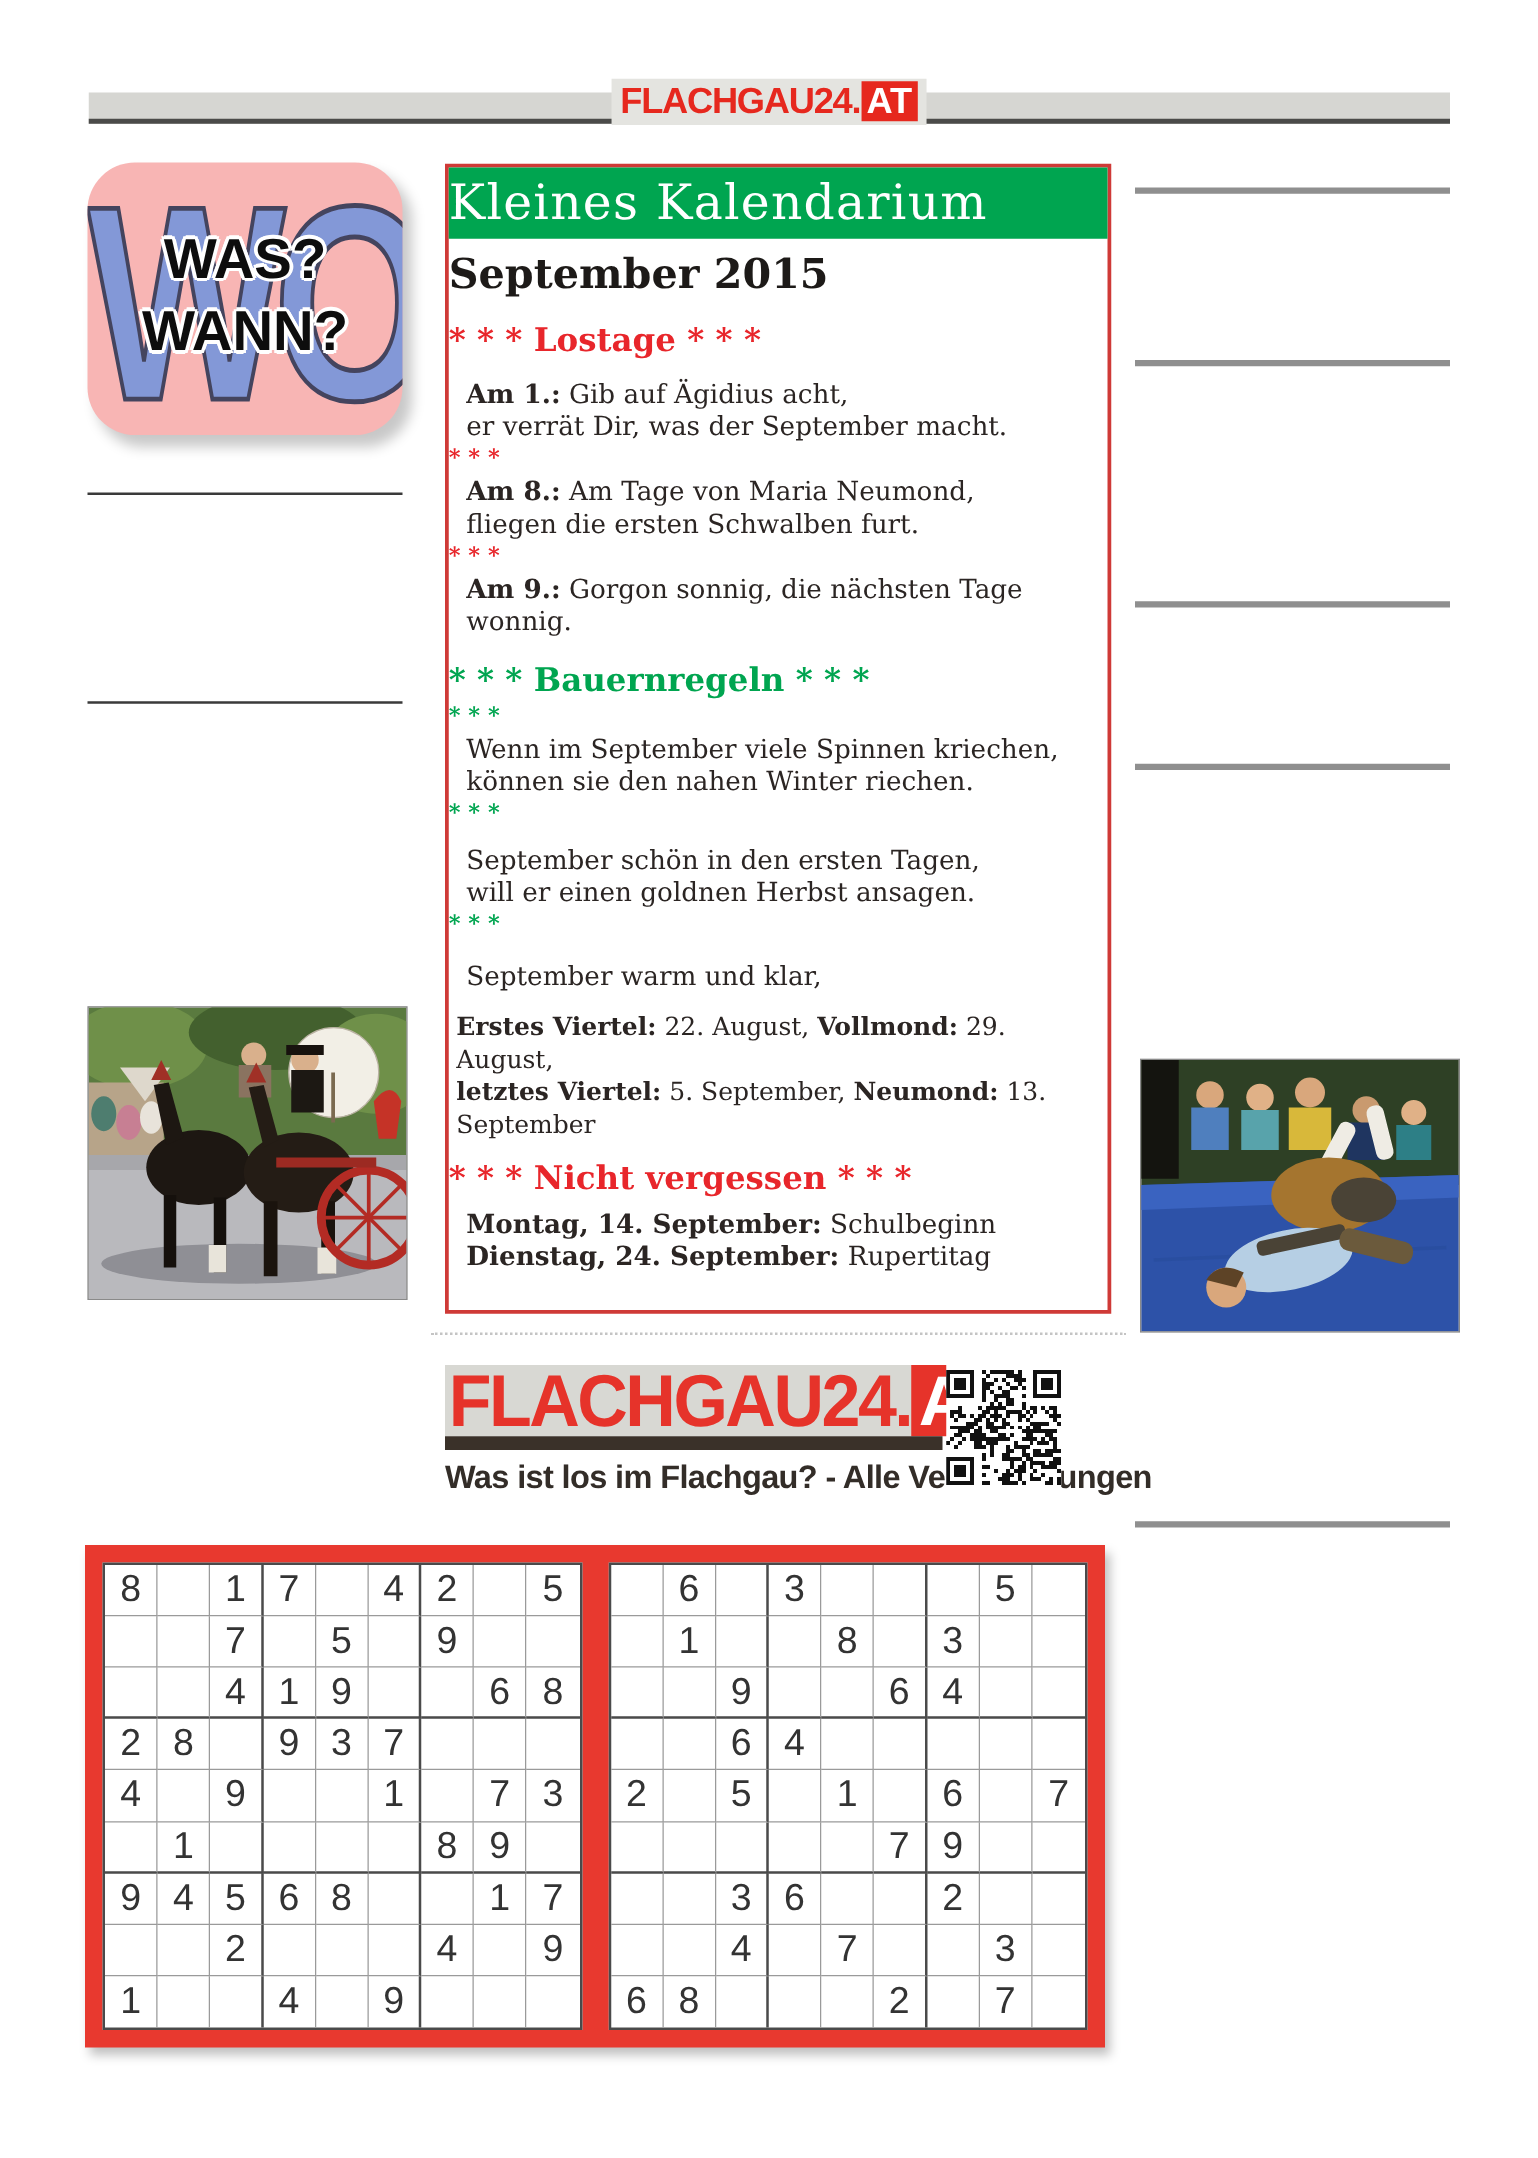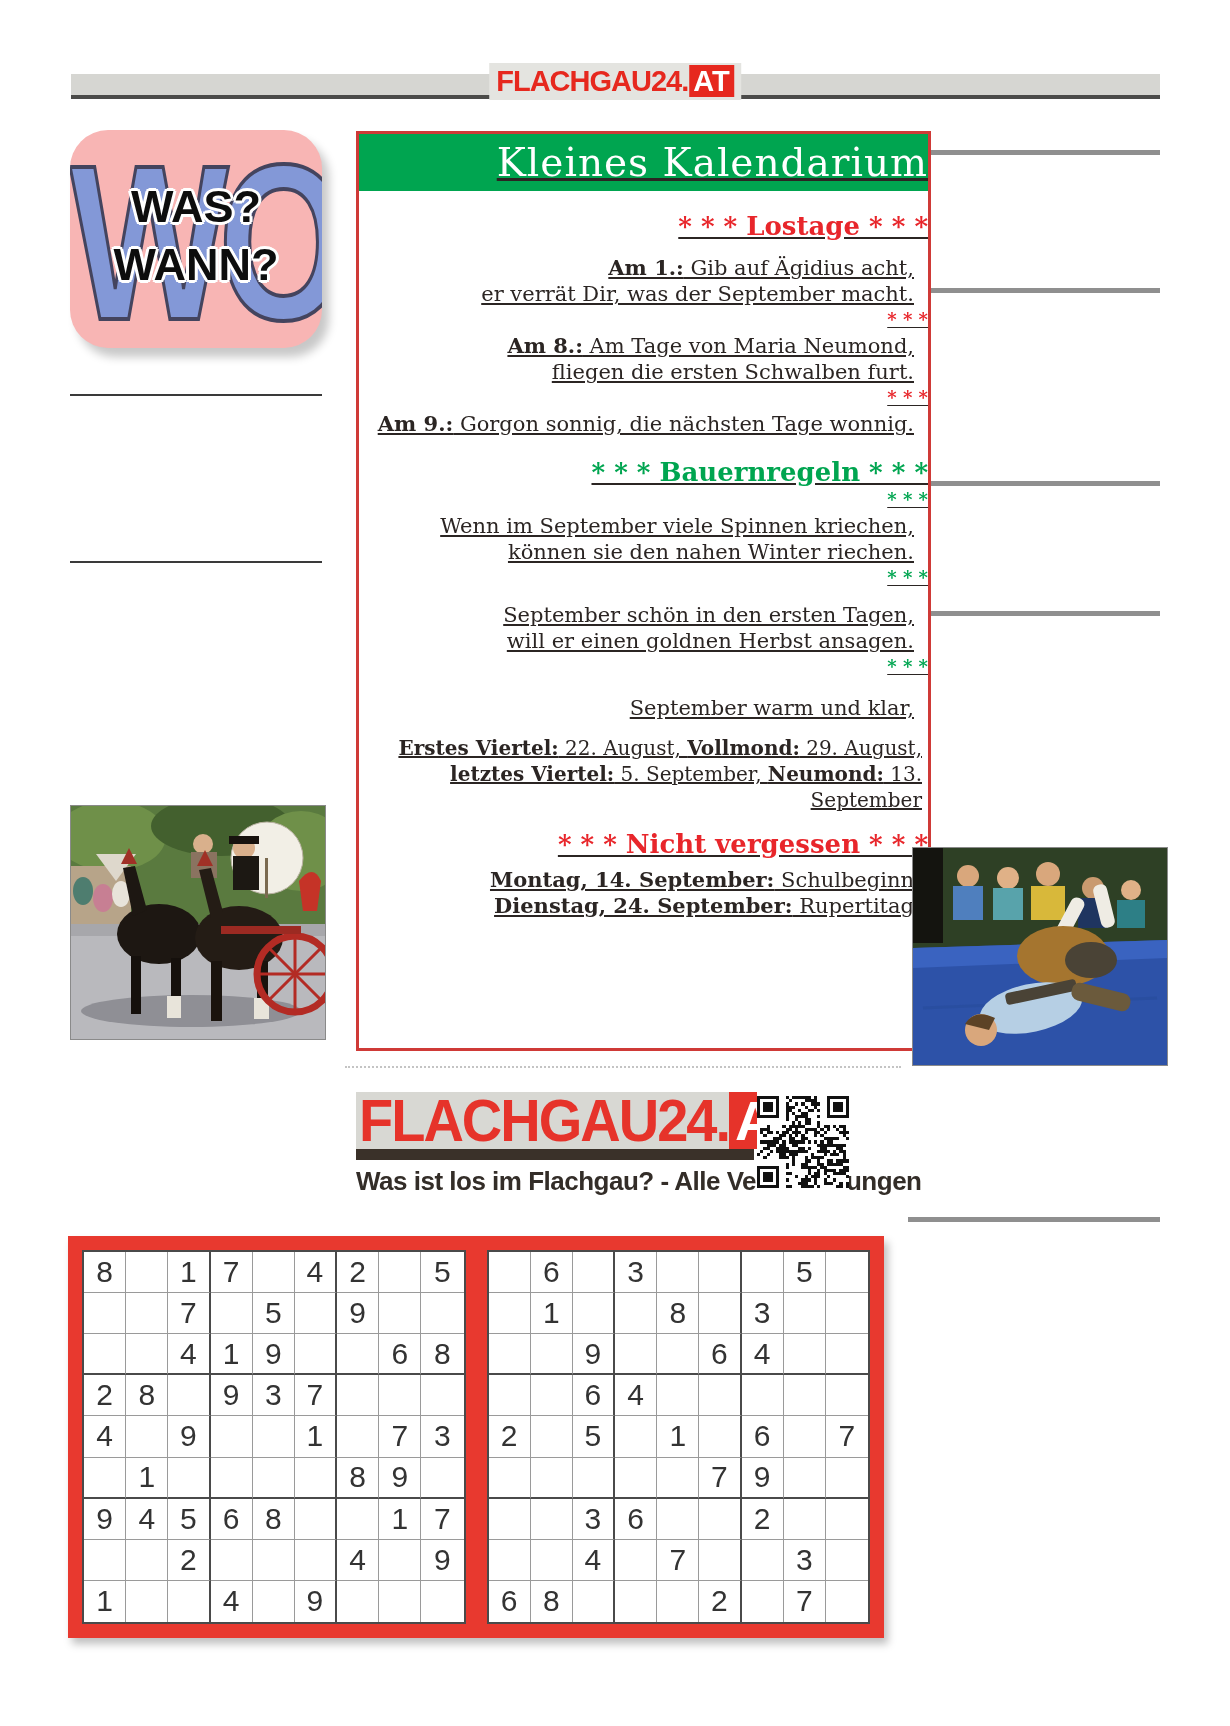--- a/index.html
+++ b/index.html
@@ -24,23 +24,23 @@
   .badge-txt{position:absolute;left:0;top:48px;width:100%;text-align:center;z-index:2;
              font-weight:800;font-size:45px;line-height:58px;color:#0d0d0d;
              text-shadow:-3px 0 0 #fff,3px 0 0 #fff,0 -3px 0 #fff,0 3px 0 #fff,
                          -2px -2px 0 #fff,2px 2px 0 #fff,-2px 2px 0 #fff,2px -2px 0 #fff;}
 
   
   .nline{position:absolute;background:#8f8f8f;height:5px;width:252px;left:908px;}
   .dline{position:absolute;background:#3a3a3a;height:2px;width:252px;left:70px;}
 
   
-  .kal{position:absolute;left:356px;top:131px;width:575px;height:920px;background:#fff;
-       border:3px solid #cf3a37;box-sizing:border-box;text-align:right;
-       font-family:"DejaVu Serif",serif;color:#2b2523;text-decoration:underline;}
+  .kal{position:absolute;left:356px;top:131px;width:533px;height:920px;background:#fff;
+       border:3px solid #cf3a37;box-sizing:border-box;text-align:left;
+       font-family:"DejaVu Serif",serif;color:#2b2523;}
   .kal-title{height:57px;line-height:57px;background:#00A550;color:#fff;font-size:39px;
              letter-spacing:1px;}
   .kal-month{margin-top:8px;font-size:33px;font-weight:bold;color:#1d1a18;}
   .kal-head{margin-top:20px;font-size:26px;font-weight:bold;}
   .red{color:#e8262b;} .grn{color:#00A550;} .blu{color:#27348B;}
   .kal-item{margin:14px 14px 0;font-size:21px;line-height:26px;}
   .kal-item .b{font-weight:bold;}
   .kal-item.small{font-size:20px;margin-left:6px;margin-right:6px;}
   .sep{margin-top:3px;font-size:18px;font-weight:bold;line-height:20px;}
   .dotted{position:absolute;left:345px;top:1066px;width:556px;border-top:2px dotted #c4c4c4;}
@@ -98,20 +98,21 @@
   <div class="dline" style="top:394px"></div>
   <div class="dline" style="top:561px"></div>
   <div class="nline" style="top:150px"></div>
   <div class="nline" style="top:288px"></div>
   <div class="nline" style="top:481px"></div>
   <div class="nline" style="top:611px"></div>
   <div class="nline" style="top:1217px"></div>
 
   <div class="kal">
     <div class="kal-title">Kleines Kalendarium</div>
+    <div class="kal-month">September 2015</div>
 
     <div class="kal-head red">* * * Lostage * * *</div>
     <p class="kal-item">
       <span class="b">Am 1.:</span><span> Gib auf Ägidius acht,</span><br>
       <span>er verrät Dir, was der September macht.</span>
     </p>
     <div class="sep red">* * *</div>
     <p class="kal-item" style="margin-top:3px">
       <span class="b">Am 8.:</span><span> Am Tage von Maria Neumond,</span><br>
       <span>fliegen die ersten Schwalben furt.</span>

